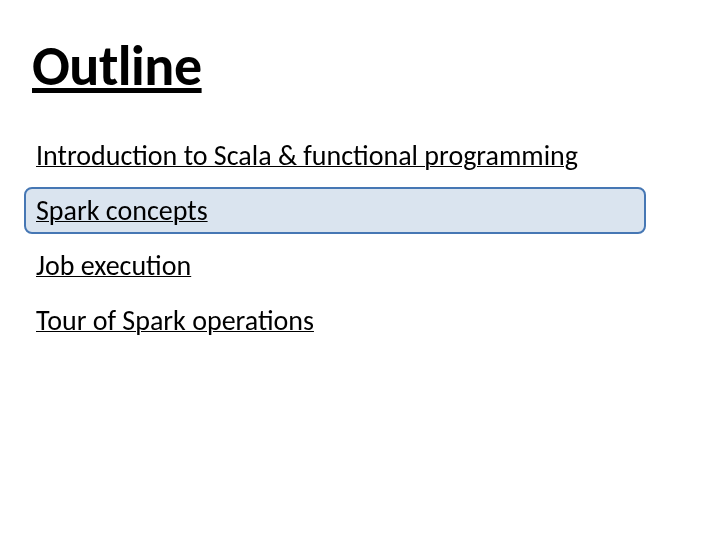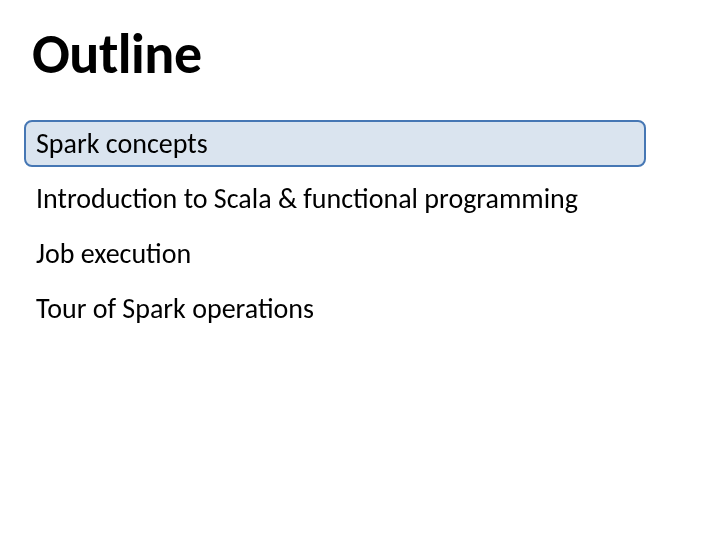--- a/index.html
+++ b/index.html
@@ -5,21 +5,22 @@
     * { margin: 0; padding: 0; box-sizing: border-box; }
     body {
       width: 720px;
       height: 540px;
       background: #ffffff;
       font-family: Calibri, "Segoe UI", sans-serif;
       color: #000;
       overflow: hidden;
     }
     .slide {
-      padding: 20px 32px 20px 32px;
+      padding: 32px 32px 20px 32px;
+      text-decoration: underline;
     }
     .title {
       font-size: 56px;
       font-weight: 700;
       margin-bottom: 28px;
       letter-spacing: -0.5px;
     }
     .items {
       display: flex;
       flex-direction: column;
@@ -45,25 +46,25 @@
       z-index: -1;
     }
   </style>
 </head>
 <body>
 
 <div class="slide">
   <h1 class="title">Outline</h1>
   <div class="items">
     <div class="item-wrap">
+      <span class="item-text">Introduction to Scala &amp; functional programming</span>
+    </div>
+    <div class="item-wrap">
       <div class="highlight"></div>
       <span class="item-text">Spark concepts</span>
-    </div>
-    <div class="item-wrap">
-      <span class="item-text">Introduction to Scala &amp; functional programming</span>
     </div>
     <div class="item-wrap">
       <span class="item-text">Job execution</span>
     </div>
     <div class="item-wrap">
       <span class="item-text">Tour of Spark operations</span>
     </div>
   </div>
 </div>
 

